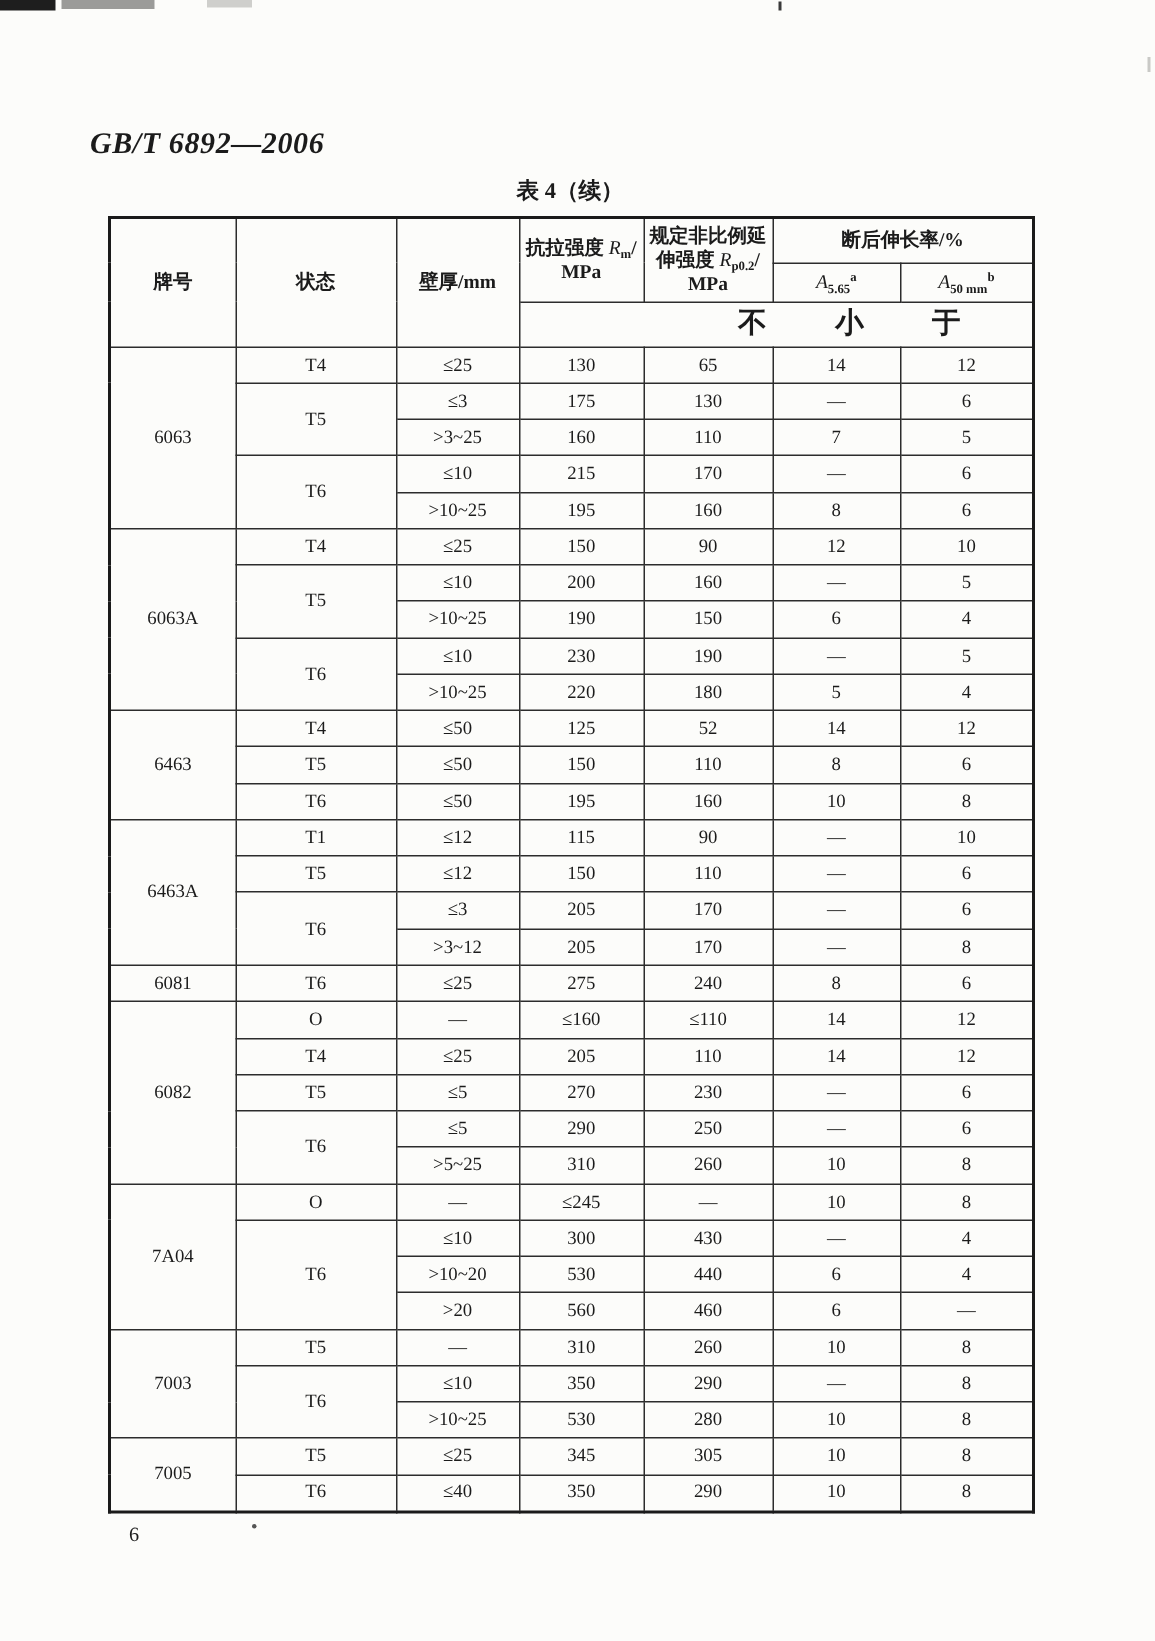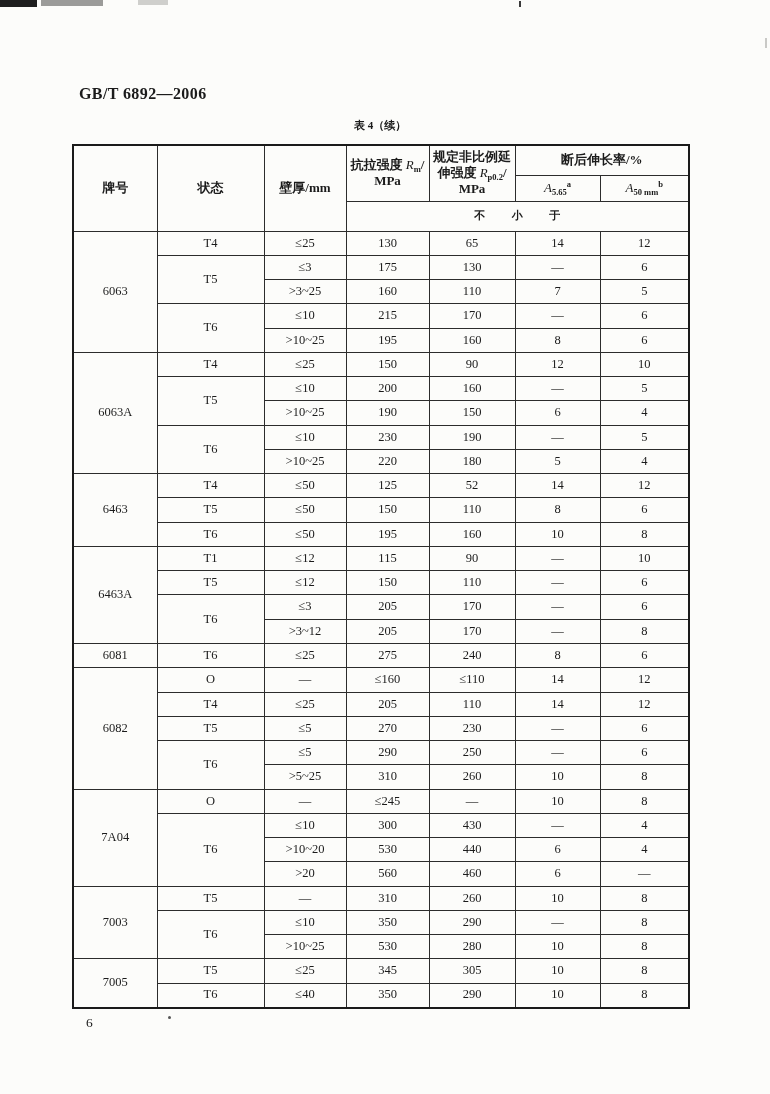--- a/index.html
+++ b/index.html
@@ -11,27 +11,28 @@
   
   .artifact{position:absolute;}
   .bar-dark{left:0;top:0;width:37px;height:7px;background:#1e1e1e;}
   .bar-gray{left:41px;top:0;width:62px;height:6px;background:#9b9b99;}
   .bar-faint{left:138px;top:0;width:30px;height:5px;background:#cfcfcc;}
   .tick-mark{left:519px;top:1px;width:2px;height:6px;background:#3a3a3a;}
   .edge-speck{left:765px;top:38px;width:2px;height:10px;background:#c9c9c6;}
   .stray-dot{left:168px;top:1016px;width:3px;height:3px;border-radius:50%;background:#555;}
 
   .std-code{
-    position:absolute;left:79px;top:85px;
-    font-size:16px;font-weight:bold;letter-spacing:.4px;
+    position:absolute;left:60px;top:85px;
+    font-size:20px;font-weight:bold;letter-spacing:.4px;
     font-family:"Liberation Serif","DejaVu Serif",serif;
+    font-style:italic;
   }
   .caption{
     position:absolute;left:72px;top:118px;width:616px;
-    text-align:center;font-size:11px;font-weight:bold;
+    text-align:center;font-size:15px;font-weight:bold;
   }
   table.spec{
     position:absolute;left:72px;top:144px;width:616px;
     border-collapse:collapse;table-layout:fixed;
     border:2px solid #1a1a1a;
   }
   .spec th,.spec td{
     border:1px solid #2c2c2c;
     text-align:center;vertical-align:middle;
     padding:0 2px;line-height:1.22;
@@ -41,22 +42,22 @@
   .spec thead th{font-size:13px;font-weight:600;}
   .spec thead tr.h1{height:30px;}
   .spec thead tr.h2{height:26px;}
   .spec thead tr.h3{height:30px;}
   .spec tbody tr{height:24.28px;}
   .spec i{font-style:italic;font-weight:normal;}
   .spec sub{font-size:8.5px;vertical-align:-3px;line-height:0;}
   .spec sup{font-size:8.5px;vertical-align:5px;line-height:0;}
   .unit-line{display:block;}
   th.min-req div{
-    letter-spacing:2.4em;text-indent:2.4em;text-align:center;
-    font-weight:600;font-size:11px;
+    letter-spacing:2.4em;text-indent:2.4em;text-align:right;
+    font-weight:600;font-size:19px;
   }
   .page-number{
     position:absolute;left:86px;top:1015px;
     font-size:13.5px;
   }
 </style>
 </head>
 <body>
 
 <div class="page">

